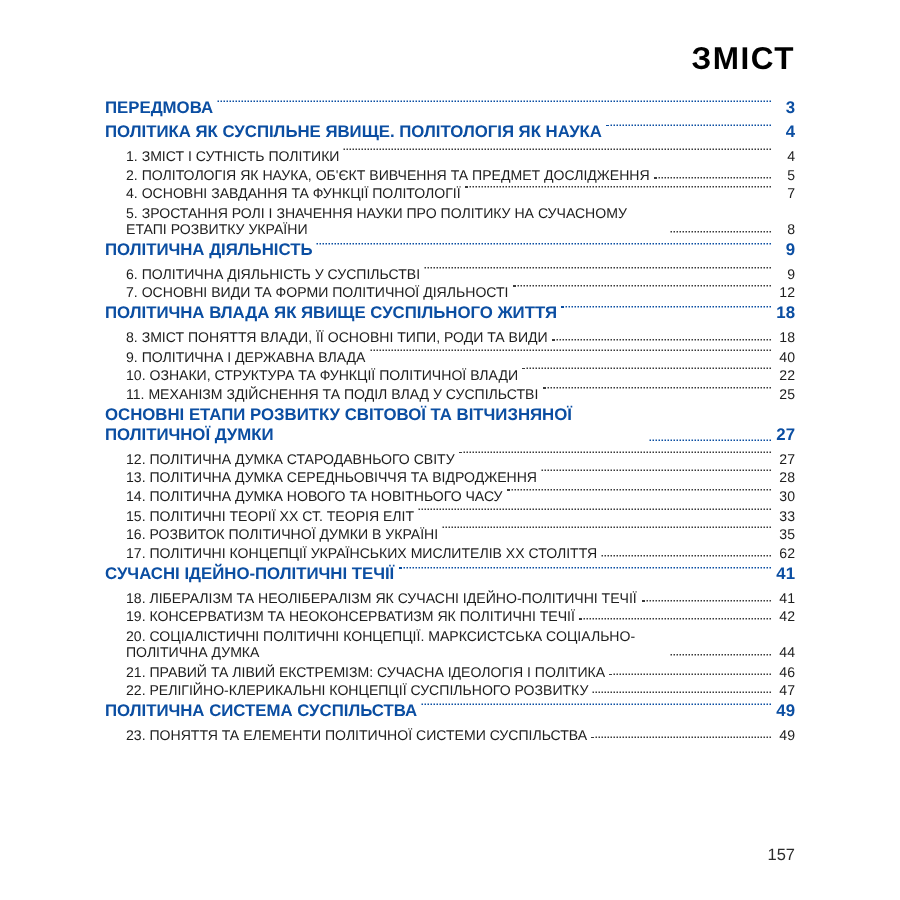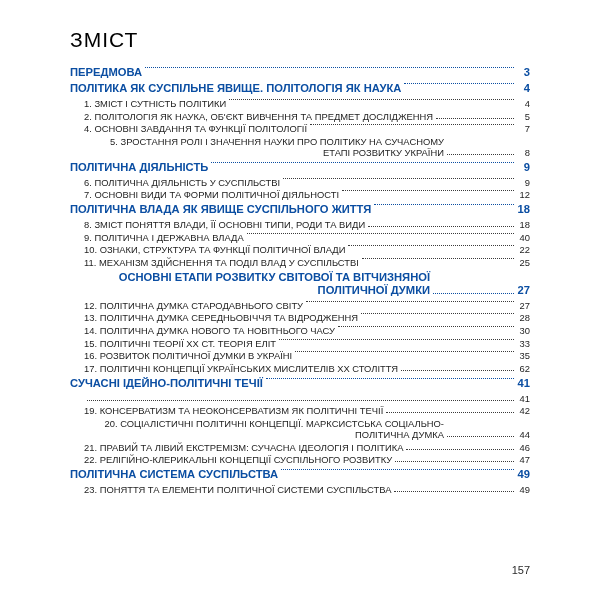--- a/index.html
+++ b/index.html
@@ -15,23 +15,23 @@
     overflow: hidden;
   }
   .page {
     position: relative;
     width: 600px;
     height: 600px;
     box-sizing: border-box;
     padding: 28px 70px 0 70px;
   }
   .doc-title {
-    text-align: left;
+    text-align: right;
     font-size: 21px;
-    font-weight: normal;
+    font-weight: bold;
     letter-spacing: 1px;
     color: #000;
     margin: 0 0 14px 0;
   }
   .toc {
     display: block;
   }
   .entry {
     display: flex;
     align-items: flex-start;
@@ -73,21 +73,20 @@
     color: #1d1d1d;
     font-size: 9.4px;
     padding-left: 14px;
   }
   .lvl-sub .pg {
     color: #1d1d1d;
   }
   .multiline .txt {
     display: block;
     max-width: 360px;
-    text-align: right;
   }
   .entry.multiline {
     align-items: flex-end;
   }
   .folio {
     position: absolute;
     right: 70px;
     bottom: 24px;
     font-size: 11px;
     color: #2b2b2b;
@@ -205,20 +204,21 @@
         <span class="txt">17. ПОЛІТИЧНІ КОНЦЕПЦІЇ УКРАЇНСЬКИХ МИСЛИТЕЛІВ XX СТОЛІТТЯ</span>
         <span class="leader"></span>
         <span class="pg">62</span>
       </div>
       <div class="entry lvl-major">
         <span class="txt">СУЧАСНІ ІДЕЙНО-ПОЛІТИЧНІ ТЕЧІЇ</span>
         <span class="leader"></span>
         <span class="pg">41</span>
       </div>
       <div class="entry lvl-sub multiline">
+        <span class="txt">18. ЛІБЕРАЛІЗМ ТА НЕОЛІБЕРАЛІЗМ ЯК СУЧАСНІ ІДЕЙНО-ПОЛІТИЧНІ ТЕЧІЇ</span>
         <span class="leader"></span>
         <span class="pg">41</span>
       </div>
       <div class="entry lvl-sub multiline">
         <span class="txt">19. КОНСЕРВАТИЗМ ТА НЕОКОНСЕРВАТИЗМ ЯК ПОЛІТИЧНІ ТЕЧІЇ</span>
         <span class="leader"></span>
         <span class="pg">42</span>
       </div>
       <div class="entry lvl-sub multiline">
         <span class="txt">20. СОЦІАЛІСТИЧНІ ПОЛІТИЧНІ КОНЦЕПЦІЇ. МАРКСИСТСЬКА СОЦІАЛЬНО-ПОЛІТИЧНА ДУМКА</span>

